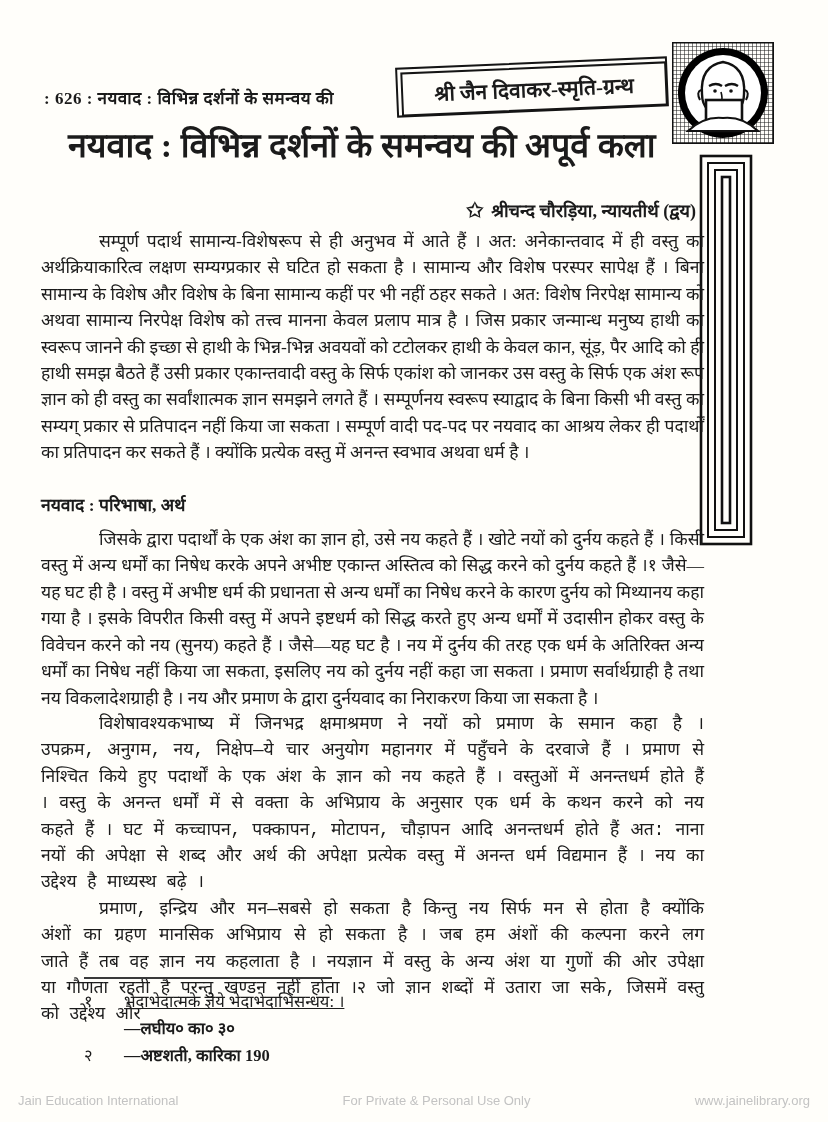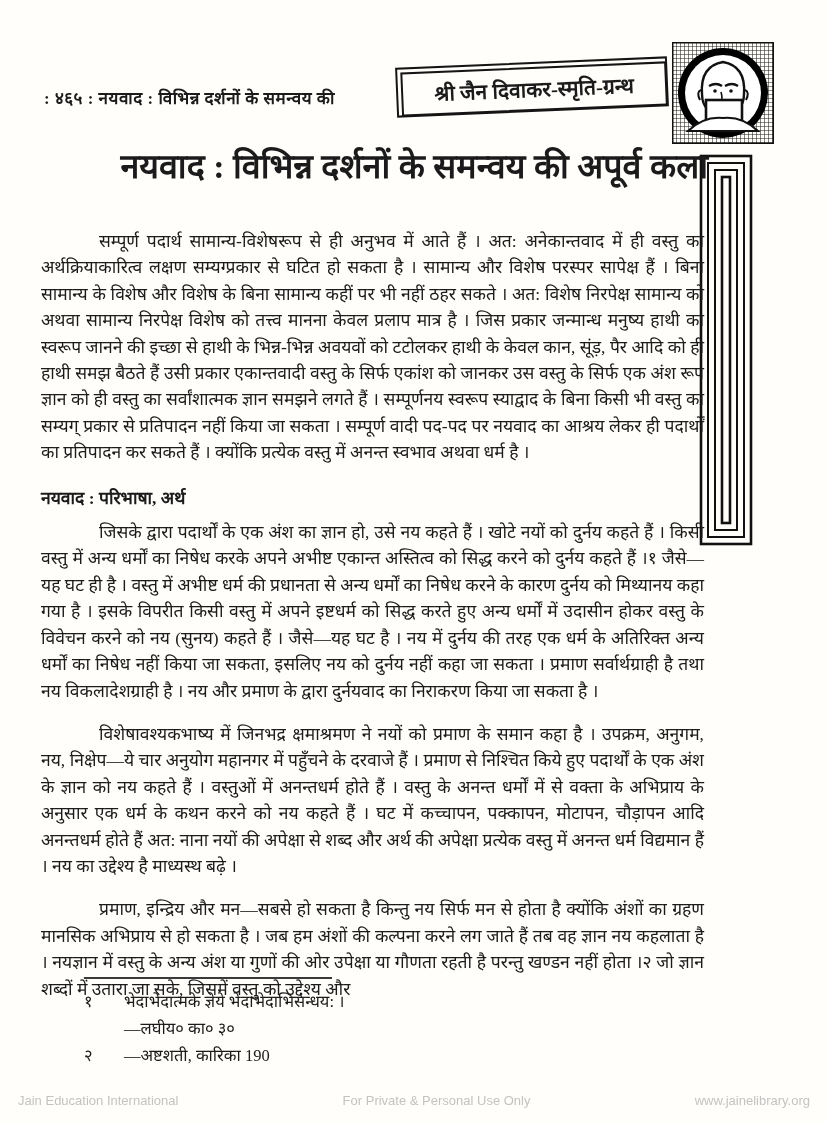--- a/index.html
+++ b/index.html
@@ -36,72 +36,71 @@
   }
 
   
   .portrait { position:absolute; left:672px; top:42px; width:102px; height:102px; }
 
   
   .ornament { position:absolute; left:699px; top:154px; width:56px; height:392px; }
 
   
   .title {
-    position:absolute; left:68px; top:147px; width:640px;
+    position:absolute; left:68px; top:126px; width:640px;
     margin:0; font-size:34px; font-weight:bold; line-height:1.2;
     white-space:nowrap;
-    text-align:right;
   }
   .author {
     position:absolute; left:300px; top:198px; width:396px;
     text-align:right; font-size:18px; font-weight:bold;
   }
   .author .star { font-size:20px; margin-right:8px; }
 
   
   .content {
     position:absolute; left:41px; top:228px; width:663px;
     font-size:17.5px; line-height:26.4px; text-align:justify;
   }
   .content p { margin:0; text-indent:58px; }
-  .content p + p { margin-top:17px; }
+  .content p + p { margin-top:0;font-family:Liberation Mono, monospace; }
   .section-heading {
-    margin:19px 0 8px 0;
+    margin:26px 0 8px 0;
     font-size:17.5px; font-weight:bold; text-align:left;
   }
 
   
   .fn-sep {
     position:absolute; left:84px; top:977px; width:248px;
     border-top:2px solid #3a3a3a;
   }
   .footnotes {
     position:absolute; left:84px; top:988px; width:624px;
     font-size:16.5px; line-height:27px;
   }
   .fn-row { display:flex; }
   .fn-num { width:40px; flex:0 0 40px; }
-  .fn-text { flex:1 1 auto; }
-  .fn-ref { flex:0 0 auto; text-align:center; font-weight:normal; padding-right:18px; white-space:nowrap; }
+  .fn-text { flex:1 1 auto;text-decoration:underline; }
+  .fn-ref { flex:0 0 auto; text-align:center; font-weight:bold; padding-right:18px; white-space:nowrap; }
 
   
   .footer {
     position:absolute; left:0; right:0; bottom:14px;
     display:flex; justify-content:space-between;
     padding:0 18px;
     font-family:"Liberation Sans","DejaVu Sans",sans-serif;
     font-size:13px; color:#c3c3c3;
   }
 </style>
 </head>
 <body>
 
 <div class="page">
 
-  <div class="header-left">: ४६५ :  नयवाद : विभिन्न दर्शनों के समन्वय की</div>
+  <div class="header-left">: 626 :  नयवाद : विभिन्न दर्शनों के समन्वय की</div>
 
   <div class="banner">
     <div class="banner-inner">श्री जैन दिवाकर-स्मृति-ग्रन्थ</div>
   </div>
 
   <div class="portrait">
     <svg width="102" height="102" viewBox="0 0 102 102">
       <defs>
         <pattern id="hatch" width="4" height="4" patternUnits="userSpaceOnUse">
           <path d="M0 0H4M0 0V4" stroke="#1b1b1b" stroke-width="1.1" fill="none"></path>
@@ -131,20 +130,23 @@
   <div class="ornament">
     <svg width="56" height="392" viewBox="0 0 56 392">
       <rect x="2" y="2" width="50" height="388" fill="none" stroke="#111" stroke-width="2.6"></rect>
       <rect x="9" y="9" width="36" height="374" fill="none" stroke="#111" stroke-width="2"></rect>
       <rect x="16" y="16" width="22" height="360" fill="none" stroke="#111" stroke-width="2"></rect>
       <rect x="23" y="23" width="8" height="346" fill="none" stroke="#111" stroke-width="2.6"></rect>
     </svg>
   </div>
 
   <h1 class="title">नयवाद : विभिन्न दर्शनों के समन्वय की अपूर्व कला</h1>
+  <div class="author">
+    <span class="star">✩</span><span>श्रीचन्द चौरड़िया, न्यायतीर्थ (द्वय)</span>
+  </div>
 
   <div class="content">
     <p>सम्पूर्ण पदार्थ सामान्य-विशेषरूप से ही अनुभव में आते हैं । अत: अनेकान्तवाद में ही वस्तु का अर्थक्रियाकारित्व लक्षण सम्यग्प्रकार से घटित हो सकता है । सामान्य और विशेष परस्पर सापेक्ष हैं ।  बिना सामान्य के विशेष और विशेष के बिना सामान्य कहीं पर भी नहीं ठहर सकते । अत: विशेष निरपेक्ष सामान्य को अथवा सामान्य निरपेक्ष विशेष को तत्त्व मानना केवल प्रलाप मात्र है । जिस प्रकार जन्मान्ध मनुष्य हाथी का स्वरूप जानने की इच्छा से हाथी के भिन्न-भिन्न अवयवों को टटोलकर हाथी के केवल कान, सूंड़, पैर आदि को ही हाथी समझ बैठते हैं उसी प्रकार एकान्तवादी वस्तु के सिर्फ एकांश को जानकर उस वस्तु के सिर्फ एक अंश रूप ज्ञान को ही वस्तु का सर्वांशात्मक ज्ञान समझने लगते हैं । सम्पूर्णनय स्वरूप स्याद्वाद के बिना किसी भी वस्तु का सम्यग् प्रकार से प्रतिपादन नहीं किया जा सकता । सम्पूर्ण वादी पद-पद पर नयवाद का आश्रय लेकर ही पदार्थों का प्रतिपादन कर सकते हैं । क्योंकि प्रत्येक वस्तु में अनन्त स्वभाव अथवा धर्म है ।</p>
     <h2 class="section-heading">नयवाद : परिभाषा, अर्थ</h2>
     <p>जिसके द्वारा पदार्थों के एक अंश का ज्ञान हो, उसे नय कहते हैं । खोटे नयों को दुर्नय कहते हैं ।  किसी वस्तु में अन्य धर्मों का निषेध करके अपने अभीष्ट एकान्त अस्तित्व को सिद्ध करने को दुर्नय कहते हैं ।१ जैसे—यह घट ही है । वस्तु में अभीष्ट धर्म की प्रधानता से अन्य धर्मों का निषेध करने के कारण दुर्नय को मिथ्यानय कहा गया है । इसके विपरीत किसी वस्तु में अपने इष्टधर्म को सिद्ध करते हुए अन्य धर्मों में उदासीन होकर वस्तु के विवेचन करने को नय (सुनय) कहते हैं । जैसे—यह घट है । नय में दुर्नय की तरह एक धर्म के अतिरिक्त अन्य धर्मों का निषेध नहीं किया जा सकता, इसलिए नय को दुर्नय नहीं कहा जा सकता । प्रमाण सर्वार्थग्राही है तथा नय विकलादेशग्राही है । नय और प्रमाण के द्वारा दुर्नयवाद का निराकरण किया जा सकता है ।</p>
     <p>विशेषावश्यकभाष्य में जिनभद्र क्षमाश्रमण ने नयों को प्रमाण के समान कहा है । उपक्रम, अनुगम, नय, निक्षेप—ये चार अनुयोग महानगर में पहुँचने के दरवाजे हैं । प्रमाण से निश्चित किये हुए पदार्थों के एक अंश के ज्ञान को नय कहते हैं । वस्तुओं में अनन्तधर्म होते हैं ।  वस्तु के अनन्त धर्मों में से वक्ता के अभिप्राय के अनुसार एक धर्म के कथन करने को नय कहते हैं । घट में कच्चापन, पक्कापन, मोटापन, चौड़ापन आदि अनन्तधर्म होते हैं अत: नाना नयों की अपेक्षा से शब्द और अर्थ की अपेक्षा प्रत्येक वस्तु में अनन्त धर्म विद्यमान हैं । नय का उद्देश्य है माध्यस्थ बढ़े ।</p>
     <p>प्रमाण, इन्द्रिय और मन—सबसे हो सकता है किन्तु नय सिर्फ मन से होता है क्योंकि अंशों का ग्रहण मानसिक अभिप्राय से हो सकता है । जब हम अंशों की कल्पना करने लग जाते हैं तब वह ज्ञान नय कहलाता है । नयज्ञान में वस्तु के अन्य अंश या गुणों की ओर उपेक्षा या गौणता रहती है परन्तु खण्डन नहीं होता ।२  जो ज्ञान शब्दों में उतारा जा सके, जिसमें वस्तु को उद्देश्य और</p>
   </div>
 
   <div class="fn-sep"></div>

